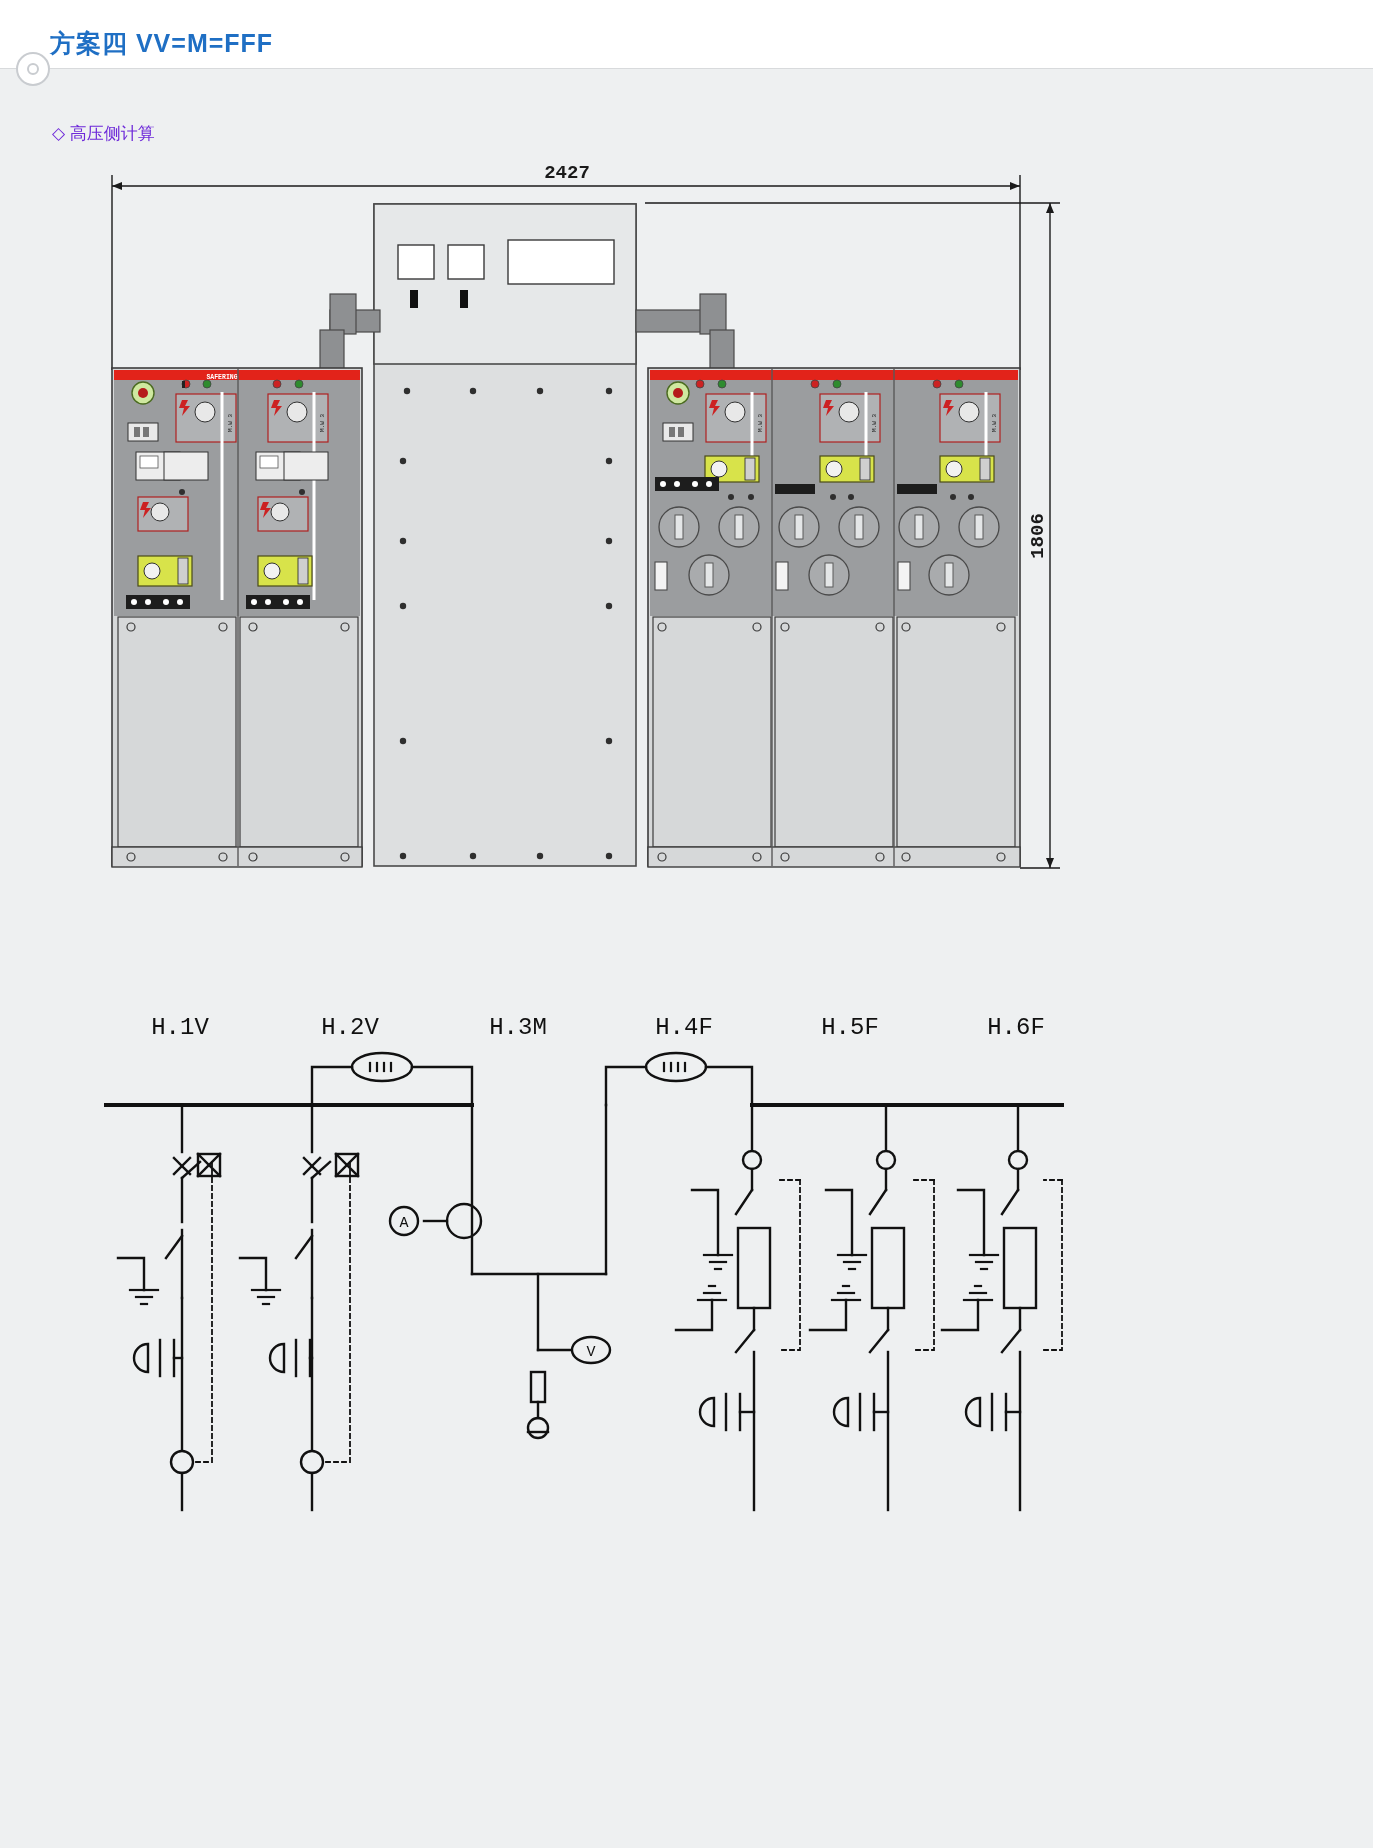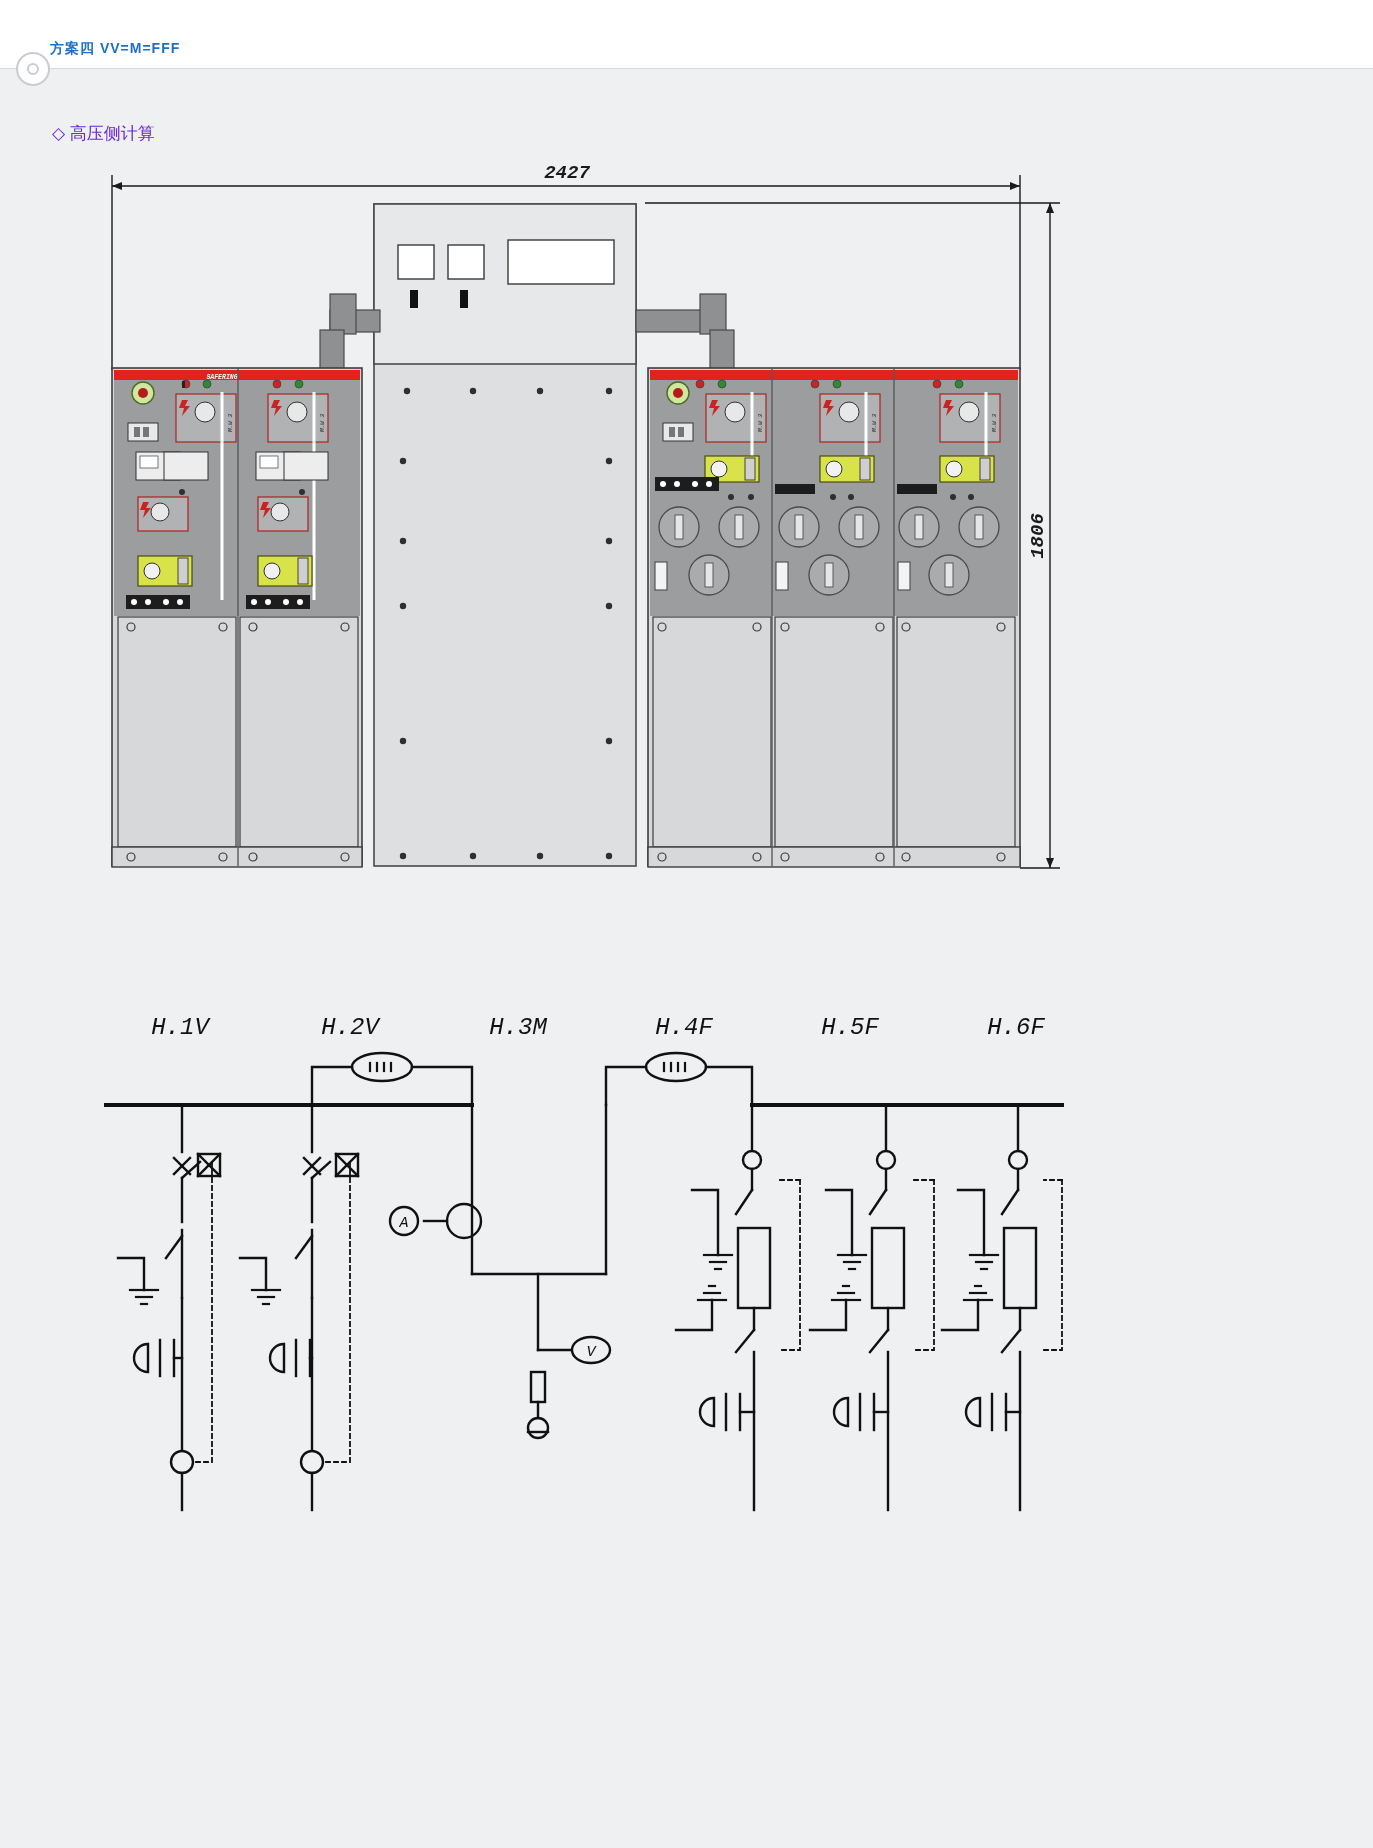--- a/index.html
+++ b/index.html
@@ -7,37 +7,37 @@
     width:1373px;height:1848px;
     background:#eef0f1;
     font-family:"Liberation Sans","DejaVu Sans",sans-serif;
     position:relative;overflow:hidden;
   }
   .header{
     position:absolute;left:0;top:0;width:1373px;height:68px;
     background:#ffffff;border-bottom:1px solid #d8dadc;
   }
   .header-title{
-    position:absolute;left:50px;top:40px;
-    font-size:14px;font-weight:bold;color:#1f6fc4;letter-spacing:1px;
+    position:absolute;left:50px;top:27px;
+    font-size:25px;font-weight:bold;color:#1f6fc4;letter-spacing:1px;
     white-space:nowrap;
   }
   .header-ring{
     position:absolute;left:16px;top:52px;width:30px;height:30px;
     border:2px solid #c9ccd0;border-radius:50%;background:#fff;
   }
   .header-ring:after{
     content:"";position:absolute;left:9px;top:9px;width:8px;height:8px;
     border:2px solid #c9ccd0;border-radius:50%;
   }
   .section-label{
     position:absolute;left:52px;top:122px;font-size:17px;color:#6d28d9;
     white-space:nowrap;
   }
-  .svg-wrap{position:absolute;left:0;top:0;width:1253px;height:1848px;font-style:italic;}
+  .svg-wrap{position:absolute;left:0;top:0;width:1253px;height:1848px;}
   text{font-family:"Liberation Mono","DejaVu Sans Mono",monospace;}
 </style>
 </head>
 <body>
 
 <div class="header">
   <div class="header-ring"></div>
   <div class="header-title">方案四 VV=M=FFF</div>
 </div>
 

